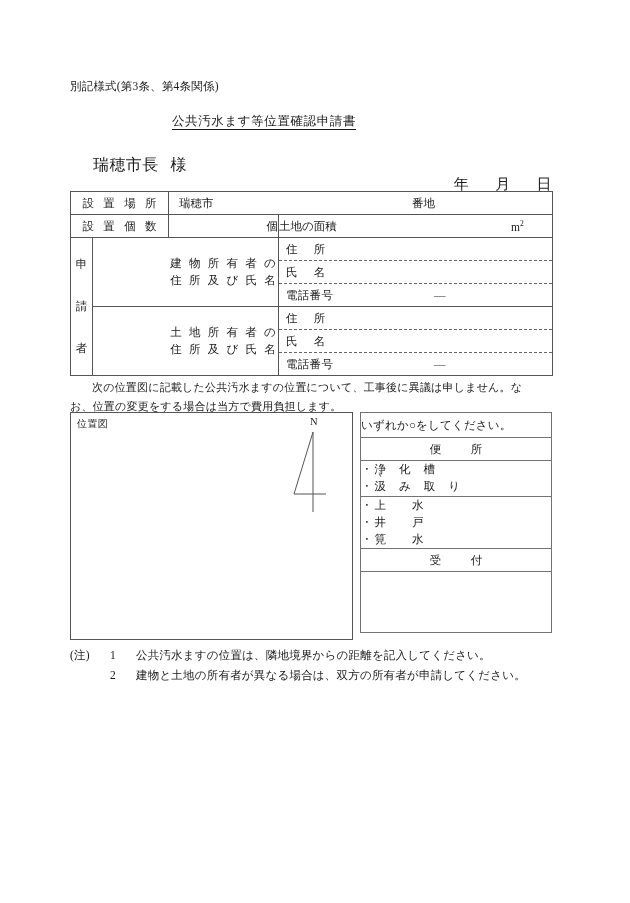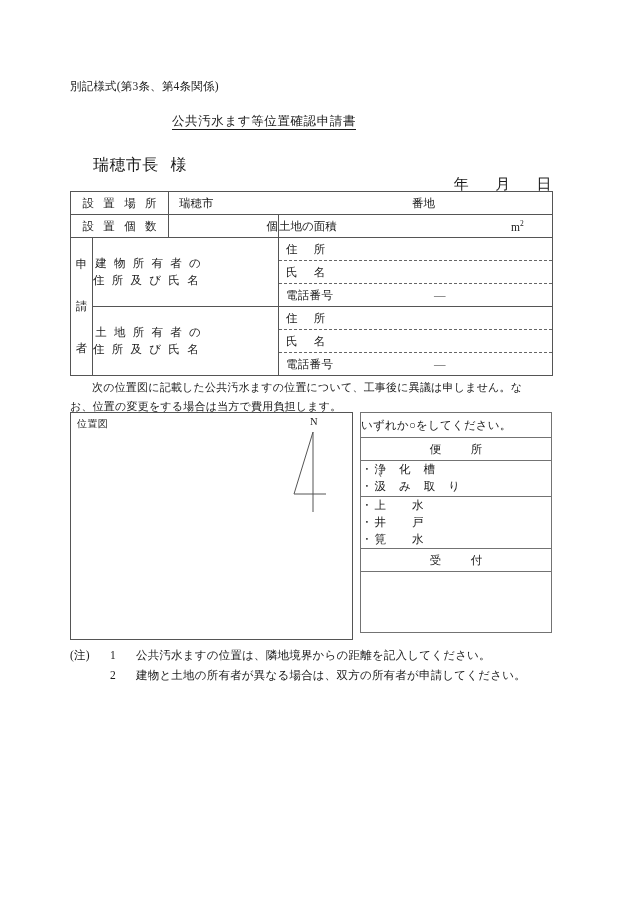--- a/index.html
+++ b/index.html
@@ -126,21 +126,21 @@
     justify-content: space-around;
     height: 126px;
     line-height: 1;
   }
   .v-applicant .vtext i {
     font-style: normal;
     display: block;
   }
 
   .owner-label {
-    text-align: left;
+    text-align: right;
     letter-spacing: 2.2px;
     text-indent: 2.2px;
     line-height: 1.45;
     white-space: nowrap;
     padding: 0 4px;
   }
   .fld-label {
     white-space: nowrap;
     letter-spacing: 0.3px;
   }

